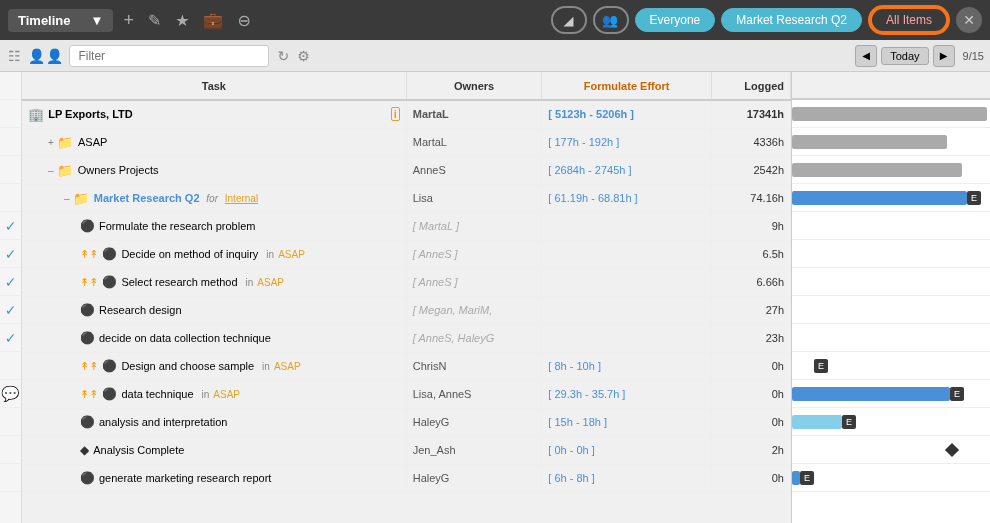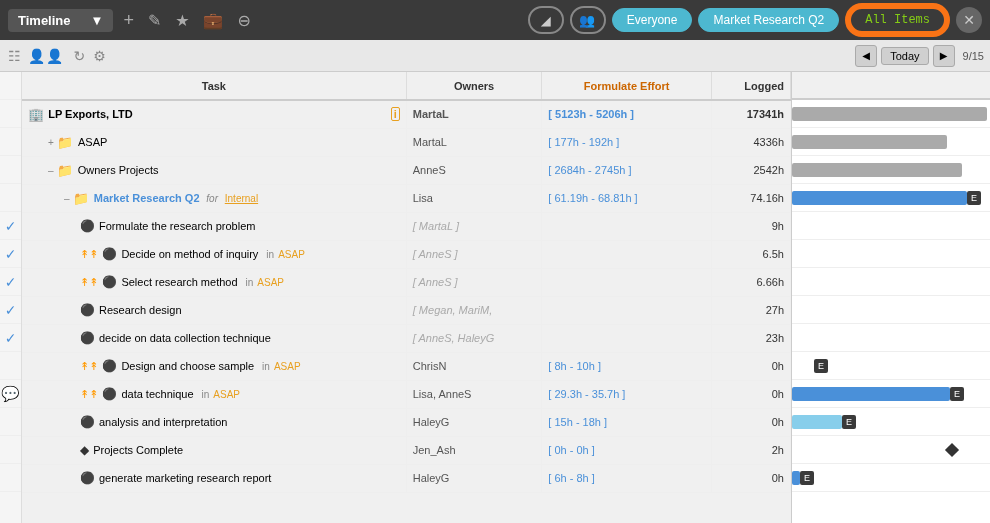--- a/index.html
+++ b/index.html
@@ -43,23 +43,22 @@
       cursor: pointer;
       border: 1.5px solid #777;
     }
     .filter-pill-active {
       background: #4db8d0;
       border: 1.5px solid #4db8d0;
       color: #fff;
     }
     .filter-pill-selected {
       background: transparent;
-      border: 6px solid #f97316;
-      color: #84cc16;
-      font-family: Liberation Mono, monospace;
+      border: 4px solid #f97316;
+      color: #fca5a5;
     }
     .filter-close {
       background: #666;
       color: #ccc;
       border: none;
       border-radius: 50%;
       width: 26px;
       height: 26px;
       font-size: 14px;
       cursor: pointer;
@@ -267,20 +266,21 @@
     <div class="filter-pill filter-pill-active">Everyone</div>
     <div class="filter-pill filter-pill-active">Market Research Q2</div>
     <div class="filter-pill filter-pill-selected">All Items</div>
     <button class="filter-close">✕</button>
   </div>
 </div>
 
 <div class="subtoolbar">
   <span class="subtoolbar-icon">☷</span>
   <span class="subtoolbar-icon">👤👤</span>
+  <input class="subtoolbar-filter" type="text" placeholder="Filter" style="">
   <span class="subtoolbar-icon" style="margin-left:2px;">↻</span>
   <span class="subtoolbar-icon">⚙</span>
 
   <div class="nav-area">
     <button class="nav-btn">◀</button>
     <button class="today-btn">Today</button>
     <button class="nav-btn">▶</button>
     <span class="page-info">9/15</span>
   </div>
 </div>
@@ -490,21 +490,21 @@
           </td>
           <td class="owners-col">HaleyG</td>
           <td class="effort-range">[ 15h - 18h ]</td>
           <td class="logged-val">0h</td>
         </tr>
 
         <tr>
           <td>
             <div class="task-name row-indent-3">
               <span style="font-size:12px; color:#333;">◆</span>
-              <span>Projects Complete</span>
+              <span>Analysis Complete</span>
             </div>
           </td>
           <td class="owners-col">Jen_Ash</td>
           <td class="effort-range">[ 0h - 0h ]</td>
           <td class="logged-val">2h</td>
         </tr>
 
         <tr>
           <td>
             <div class="task-name row-indent-3">

